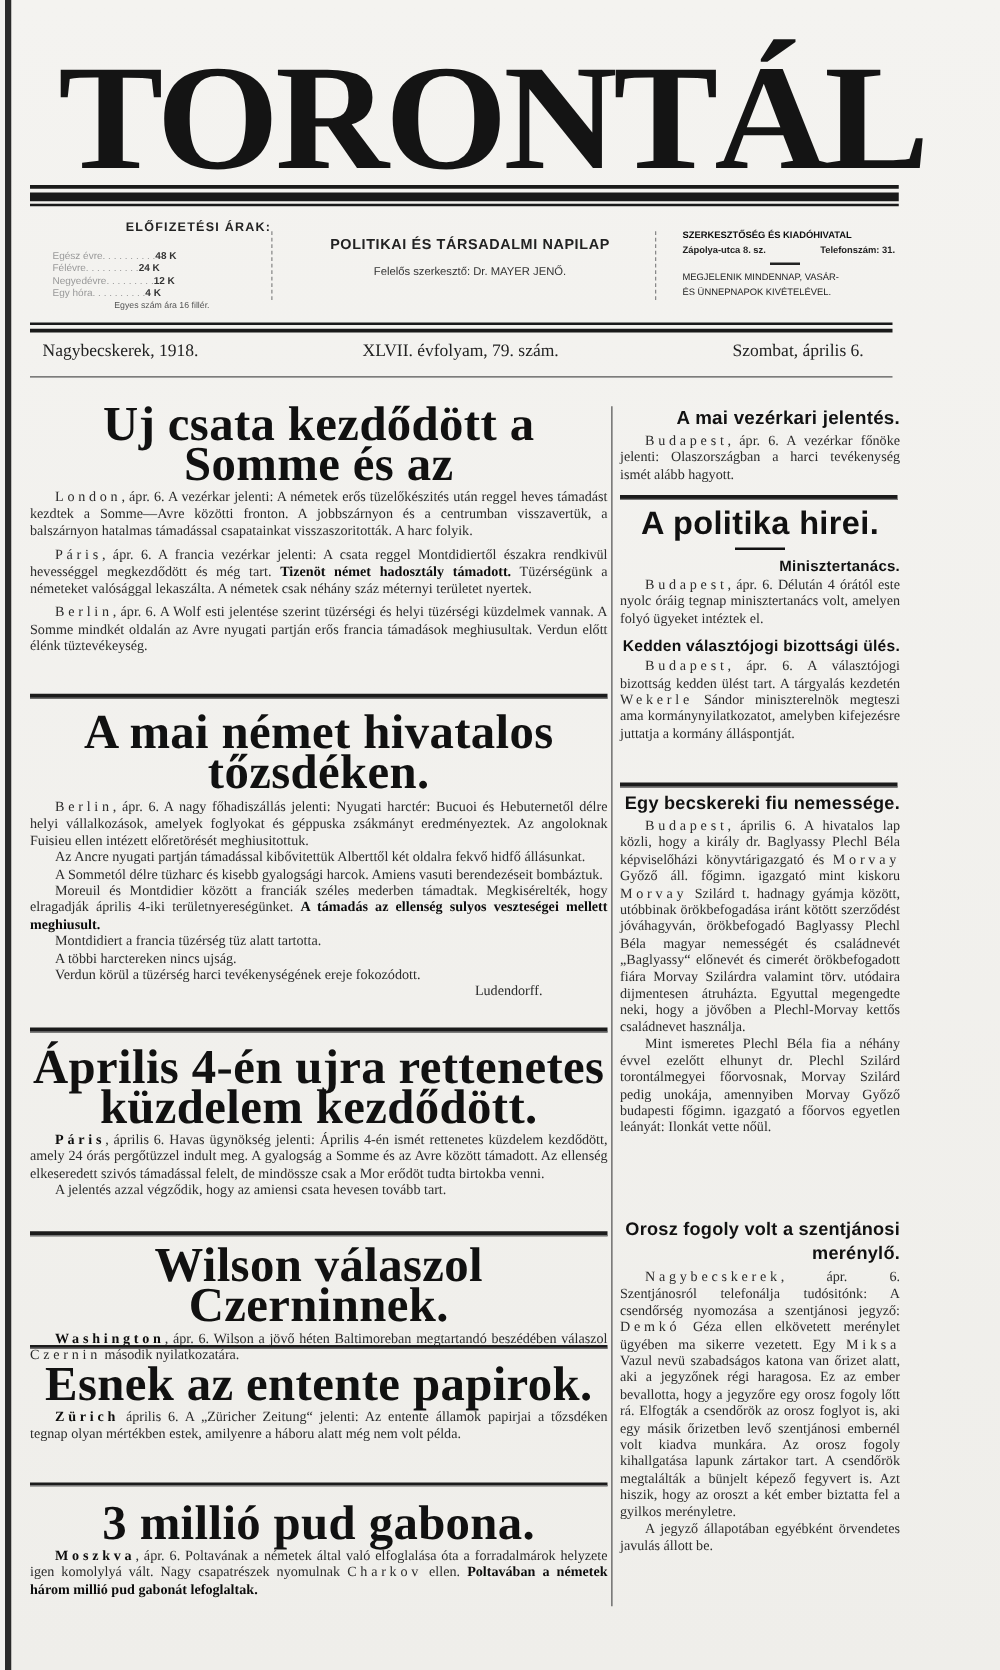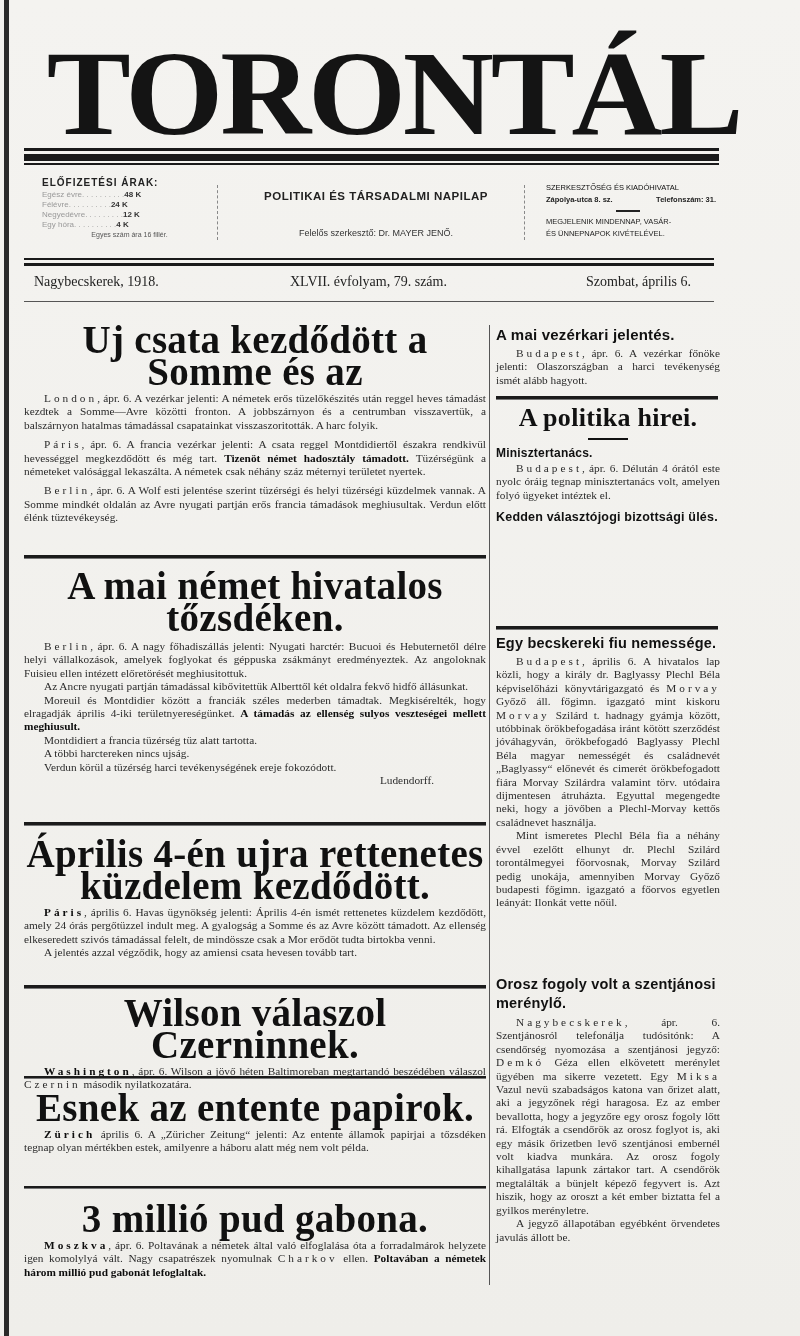--- a/index.html
+++ b/index.html
@@ -4,39 +4,39 @@
 <style>
 *{box-sizing:border-box;margin:0;padding:0}
 html,body{width:800px;height:1336px;overflow:hidden}
 body{background:#f2f1ee;color:#1b1b1b;font-family:"Liberation Serif","DejaVu Serif",serif;position:relative}
 .page{position:absolute;left:4px;top:0;width:800px;height:1336px;background:linear-gradient(180deg,#f4f3f0 0%,#efeeea 100%)}
 .leftedge{position:absolute;left:0;top:0;width:5px;height:1336px;background:#2a2a2a}
 .masthead{position:absolute;left:22px;top:38px;width:700px;height:112px;text-align:center;font-family:"Liberation Serif",serif;font-weight:bold;font-size:120px;line-height:112px;letter-spacing:-3px;color:#141414;transform:scaleX(1.05) scaleY(1.0);transform-origin:left top}
 .rule-thick{position:absolute;left:20px;width:695px;background:#1a1a1a}
 .sub{position:absolute;font-family:"Liberation Sans",sans-serif;color:#333}
 .prices{left:38px;top:178px;width:175px;font-size:8px;line-height:10px}
-.prices .ttl{font-weight:bold;font-size:10px;letter-spacing:1px;text-align:left;margin-bottom:2px;color:#222}
+.prices .ttl{font-weight:bold;font-size:10px;letter-spacing:1px;text-align:right;margin-bottom:12px;color:#222}
 .prices .row{display:flex;color:#999}
 .prices .row b{color:#333}
 .prices .note{text-align:center;color:#555;font-size:7px}
 .vline{position:absolute;border-left:1px dashed #888}
 .pol{left:222px;top:190px;width:300px;text-align:center}
 .pol .t{font-size:11.5px;letter-spacing:.5px;color:#222;font-weight:bold}
-.pol .e{font-size:9px;margin-top:26px;color:#333}
+.pol .e{font-size:9px;margin-top:10px;color:#333}
 .office{left:542px;top:182px;width:250px;font-size:7.5px;line-height:12px;color:#222}
-.office .b{font-weight:normal}
+.office .b{font-weight:bold}
 .office .two{display:flex;justify-content:space-between;width:170px;font-weight:bold}
 .office .dash{width:24px;border-top:2px solid #222;margin:4px 0 4px 70px}
 .dateline{position:absolute;top:274px;font-family:"Liberation Serif",serif;font-size:14px;color:#222}
 .colL{left:20px;width:462px}
 .colR{left:492px;width:224px}
 .vrule{position:absolute;left:485px;top:325px;height:960px;border-left:1px solid #555}
 h1,h2,h3{color:#111}
 .hbig{font-family:"Liberation Serif",serif;font-weight:bold;font-size:39px;line-height:32px;text-align:center;letter-spacing:.3px}
-.hsans{font-family:"Liberation Sans",sans-serif;font-weight:bold;text-align:left;letter-spacing:.2px}
+.hsans{font-family:"Liberation Sans",sans-serif;font-weight:bold;text-align:right;letter-spacing:.2px}
 p.txt{font-family:"Liberation Serif",serif;font-size:11.3px;line-height:13.4px;text-align:justify;text-indent:20px;color:#2b2b2b}
 .sp{letter-spacing:3px}
 .b{font-weight:bold;color:#0d0d0d}
 .blk{position:absolute}
 .sepbar{position:absolute;height:4px;background:#1b1b1b;border-bottom:1px solid #777}
 .sign{text-align:right;font-size:11.3px;margin-right:52px;color:#2b2b2b}
 .hdiv{width:40px;border-top:2px solid #111;margin:4px auto 6px}
 </style>
 </head>
 <body>
@@ -107,20 +107,21 @@
     <p class="txt" style="margin-top:4px"><span class="sp">London</span><span>, ápr. 6. A vezérkar jelenti: A németek erős tüzelőkészités után reggel heves támadást kezdtek a Somme—Avre közötti fronton. A jobbszárnyon és a centrumban visszavertük, a balszárnyon hatalmas támadással csapatainkat visszaszoritották. A harc folyik.</span></p>
     <p class="txt" style="margin-top:6px"><span class="sp">Páris</span><span>, ápr. 6. A francia vezérkar jelenti: A csata reggel Montdidiertől északra rendkivül hevességgel megkezdődött és még tart. </span><span class="b">Tizenöt német hadosztály támadott.</span><span> Tüzérségünk a németeket valósággal lekaszálta. A németek csak néhány száz méternyi területet nyertek.</span></p>
     <p class="txt" style="margin-top:6px"><span class="sp">Berlin</span><span>, ápr. 6. A Wolf esti jelentése szerint tüzérségi és helyi tüzérségi küzdelmek vannak. A Somme mindkét oldalán az Avre nyugati partján erős francia támadások meghiusultak. Verdun előtt élénk tüztevékeység.</span></p>
   </div>
   <div class="sepbar" style="left:20px;top:555px;width:462px"></div>
 
   <div class="blk colL" style="top:570px">
     <h1 class="hbig">A mai német hivatalos tőzsdéken.</h1>
     <p class="txt" style="margin-top:6px"><span class="sp">Berlin</span><span>, ápr. 6. A nagy főhadiszállás jelenti: Nyugati harctér: Bucuoi és Hebuternetől délre helyi vállalkozások, amelyek foglyokat és géppuska zsákmányt eredményeztek. Az angoloknak Fuisieu ellen intézett előretörését meghiusitottuk.</span></p>
     <p class="txt">Az Ancre nyugati partján támadással kibővitettük Alberttől két oldalra fekvő hidfő állásunkat.</p>
+    <p class="txt">A Sommetól délre tüzharc és kisebb gyalogsági harcok. Amiens vasuti berendezéseit bombáztuk.</p>
     <p class="txt"><span>Moreuil és Montdidier között a franciák széles mederben támadtak. Megkisérelték, hogy elragadják április 4-iki területnyereségünket. </span><span class="b">A támadás az ellenség sulyos veszteségei mellett meghiusult.</span></p>
     <p class="txt">Montdidiert a francia tüzérség tüz alatt tartotta.</p>
     <p class="txt">A többi harctereken nincs ujság.</p>
     <p class="txt">Verdun körül a tüzérség harci tevékenységének ereje fokozódott.</p>
     <div class="sign">Ludendorff.</div>
   </div>
   <div class="sepbar" style="left:20px;top:822px;width:462px"></div>
 
   <div class="blk colL" style="top:838px">
     <h1 class="hbig"><span>Április 4-én ujra rettenetes</span><br><span>küzdelem kezdődött.</span></h1>
@@ -146,25 +147,26 @@
     <p class="txt" style="margin-top:4px"><span class="sp b">Moszkva</span><span>, ápr. 6. Poltavának a németek által való elfoglalása óta a forradalmárok helyzete igen komolylyá vált. Nagy csapatrészek nyomulnak </span><span class="sp">Charkov</span><span> ellen. </span><span class="b">Poltavában a németek három millió pud gabonát lefoglaltak.</span></p>
   </div>
 
   <div class="blk colR" style="top:326px">
     <h2 class="hsans" style="font-size:15px;line-height:18px">A mai vezérkari jelentés.</h2>
     <p class="txt" style="margin-top:3px"><span class="sp">Budapest</span><span>, ápr. 6. A vezérkar főnöke jelenti: Olaszországban a harci tevékenység ismét alább hagyott.</span></p>
   </div>
   <div class="sepbar" style="left:492px;top:396px;width:222px"></div>
 
   <div class="blk colR" style="top:402px">
-    <h1 class="hbig" style="font-family:Liberation Serif, serif;font-size:26px;line-height:32px">A politika hirei.</h1>
+    <h1 class="hbig" style="font-family:Liberation Sans, sans-serif;font-size:26px;line-height:32px">A politika hirei.</h1>
     <div class="hdiv"></div>
     <h3 class="hsans" style="font-size:12px;line-height:14px">Minisztertanács.</h3>
     <p class="txt" style="margin-top:2px"><span class="sp">Budapest</span><span>, ápr. 6. Délután 4 órától este nyolc óráig tegnap minisztertanács volt, amelyen folyó ügyeket intéztek el.</span></p>
     <h3 class="hsans" style="font-size:12.5px;line-height:15px;margin-top:8px">Kedden választójogi bizottsági ülés.</h3>
+    <p class="txt" style="margin-top:2px"><span class="sp">Budapest</span><span>, ápr. 6. A választójogi bizottság kedden ülést tart. A tárgyalás kezdetén </span><span class="sp">Wekerle</span><span> Sándor miniszterelnök megteszi ama kormánynyilatkozatot, amelyben kifejezésre juttatja a kormány álláspontját.</span></p>
   </div>
   <div class="sepbar" style="left:492px;top:626px;width:222px"></div>
 
   <div class="blk colR" style="top:634px">
     <h2 class="hsans" style="font-size:14.5px;line-height:18px">Egy becskereki fiu nemessége.</h2>
     <p class="txt" style="margin-top:3px"><span class="sp">Budapest</span><span>, április 6. A hivatalos lap közli, hogy a király dr. Baglyassy Plechl Béla képviselőházi könyvtárigazgató és </span><span class="sp">Morvay</span><span> Győző áll. főgimn. igazgató mint kiskoru </span><span class="sp">Morvay</span><span> Szilárd t. hadnagy gyámja között, utóbbinak örökbefogadása iránt kötött szerződést jóváhagyván, örökbefogadó Baglyassy Plechl Béla magyar nemességét és családnevét „Baglyassy“ előnevét és cimerét örökbefogadott fiára Morvay Szilárdra valamint törv. utódaira dijmentesen átruházta. Egyuttal megengedte neki, hogy a jövőben a Plechl-Morvay kettős családnevet használja.</span></p>
     <p class="txt">Mint ismeretes Plechl Béla fia a néhány évvel ezelőtt elhunyt dr. Plechl Szilárd torontálmegyei főorvosnak, Morvay Szilárd pedig unokája, amennyiben Morvay Győző budapesti főgimn. igazgató a főorvos egyetlen leányát: Ilonkát vette nőül.</p>
   </div>
 
   <div class="blk colR" style="top:975px">

